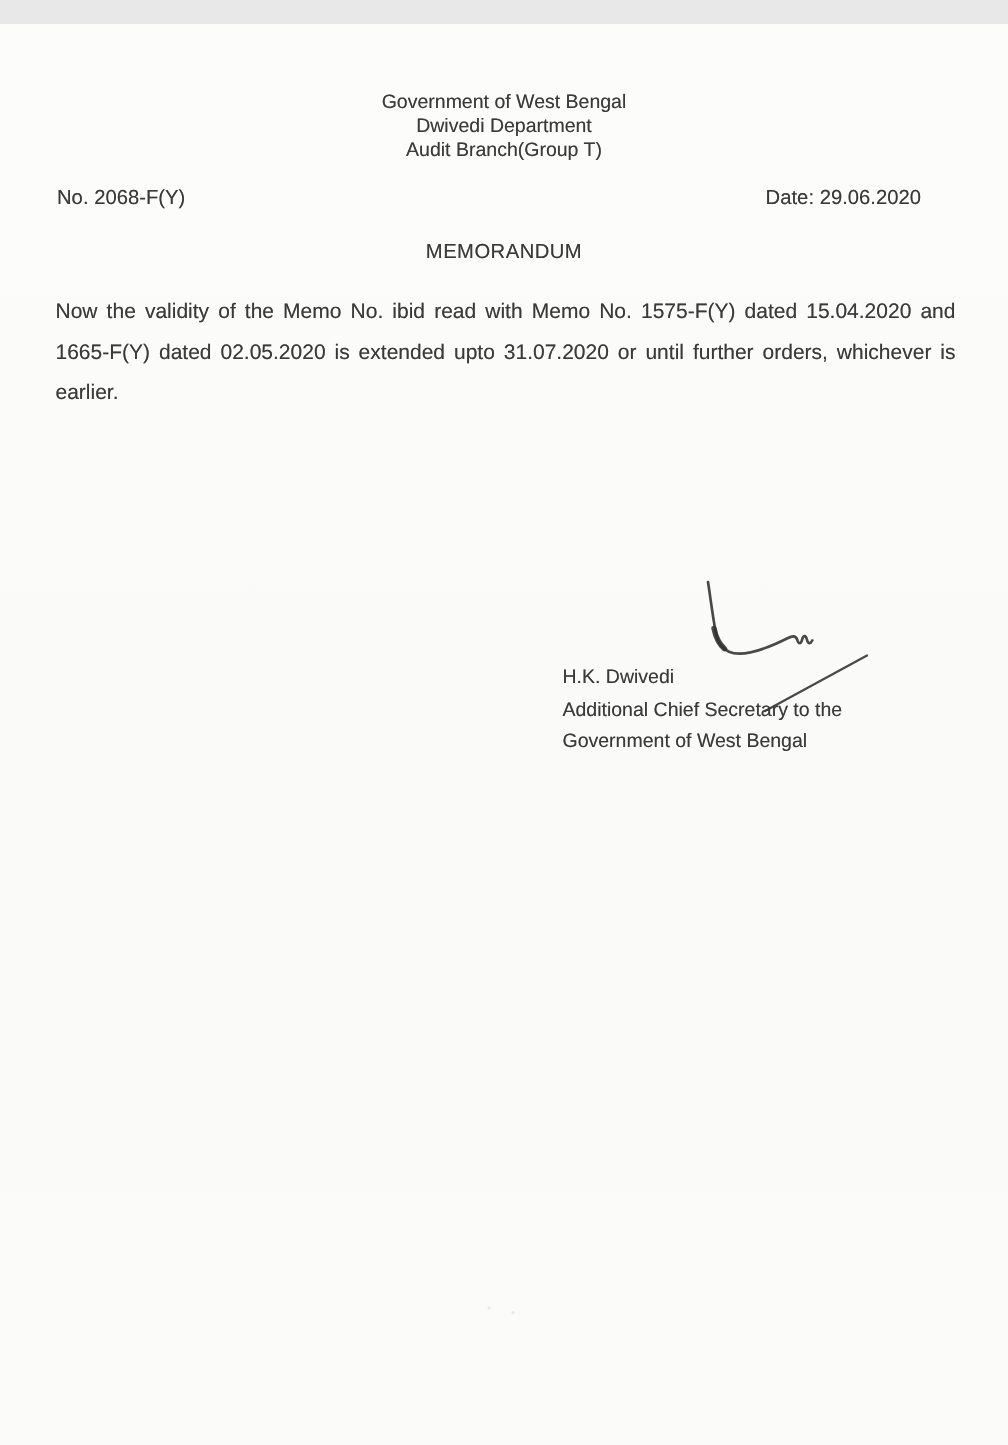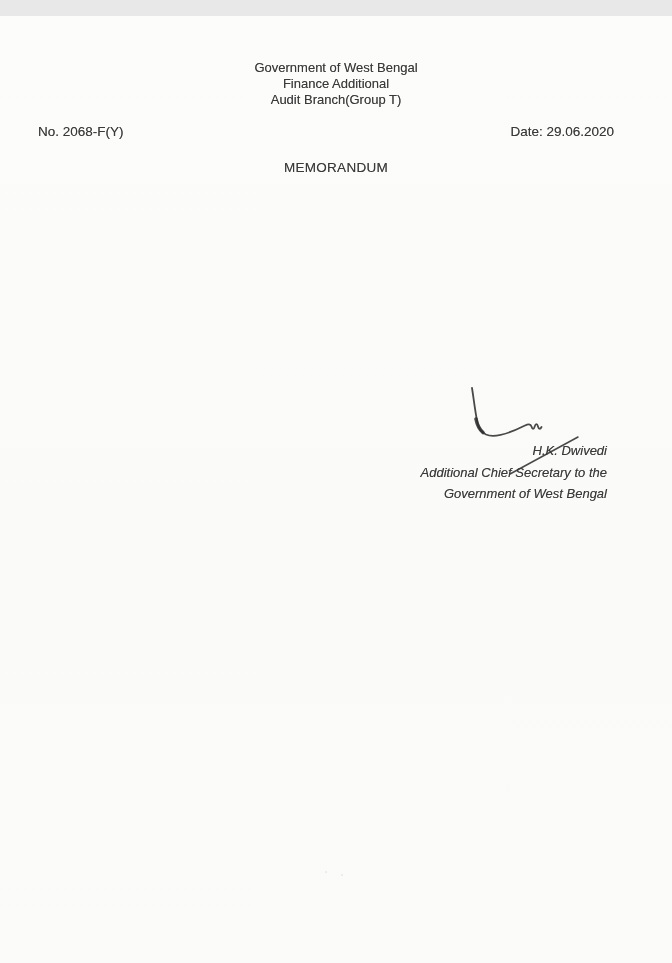--- a/index.html
+++ b/index.html
@@ -62,54 +62,54 @@
   .signature-svg {
     position: absolute;
     left: 455px;
     top: 365px;
   }
   .signatory {
     position: absolute;
     left: 375px;
     top: 424px;
     width: 232px;
-    text-align: right;
+    text-align: left;
     font-size: 13px;
     line-height: 21.5px;
-    font-style: italic;
   }
   .speck {
     position: absolute;
     width: 2px; height: 2px;
     border-radius: 50%;
     background: rgba(110,110,125,0.14);
   }
   .speck-1 { left: 325px; top: 855px; }
   .speck-2 { left: 341px; top: 858px; }
 </style>
 </head>
 <body>
 
 <div class="page">
 
   <div class="letterhead">
     <div>Government of West Bengal</div>
-    <div>Finance Additional</div>
+    <div>Dwivedi Department</div>
     <div>Audit Branch(Group T)</div>
   </div>
 
   <div class="ref-row">
     <span>No. 2068-F(Y)</span>
     <span>Date: 29.06.2020</span>
   </div>
 
   <div class="memo-title">MEMORANDUM</div>
 
 
 
+  <p class="body-para para-2">Now the validity of the Memo No. ibid read with Memo No. 1575-F(Y) dated 15.04.2020 and 1665-F(Y) dated 02.05.2020 is extended upto 31.07.2020 or until further orders, whichever is earlier.</p>
 
   <svg class="signature-svg" width="140" height="100" viewBox="0 0 140 100" aria-hidden="true">
     <g stroke="#303030" stroke-opacity="0.88" fill="none" stroke-linecap="round" stroke-linejoin="round">
       <path stroke-width="1.8" d="M 17 7
                C 18.5 16, 20 30, 22.5 42
                C 23.5 47, 26 51, 31 53.5
                C 40 57.5, 55 52, 70 44.5
                C 73 43, 75.5 42.5, 76.5 45.5
                C 77.3 48.5, 78.8 48.8, 79.8 45.2
                C 80.6 42.4, 82.2 42.2, 83 45.5

